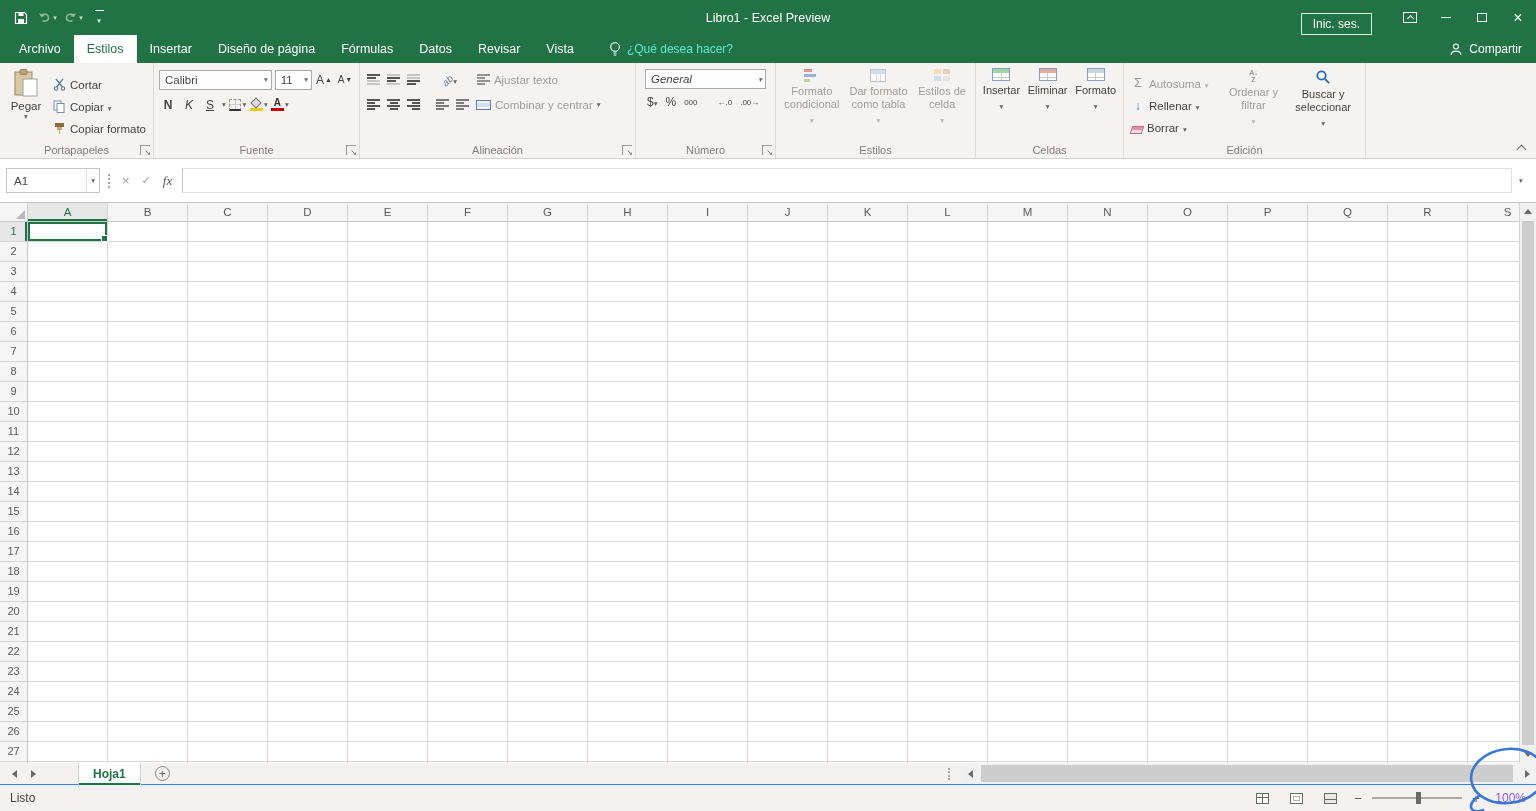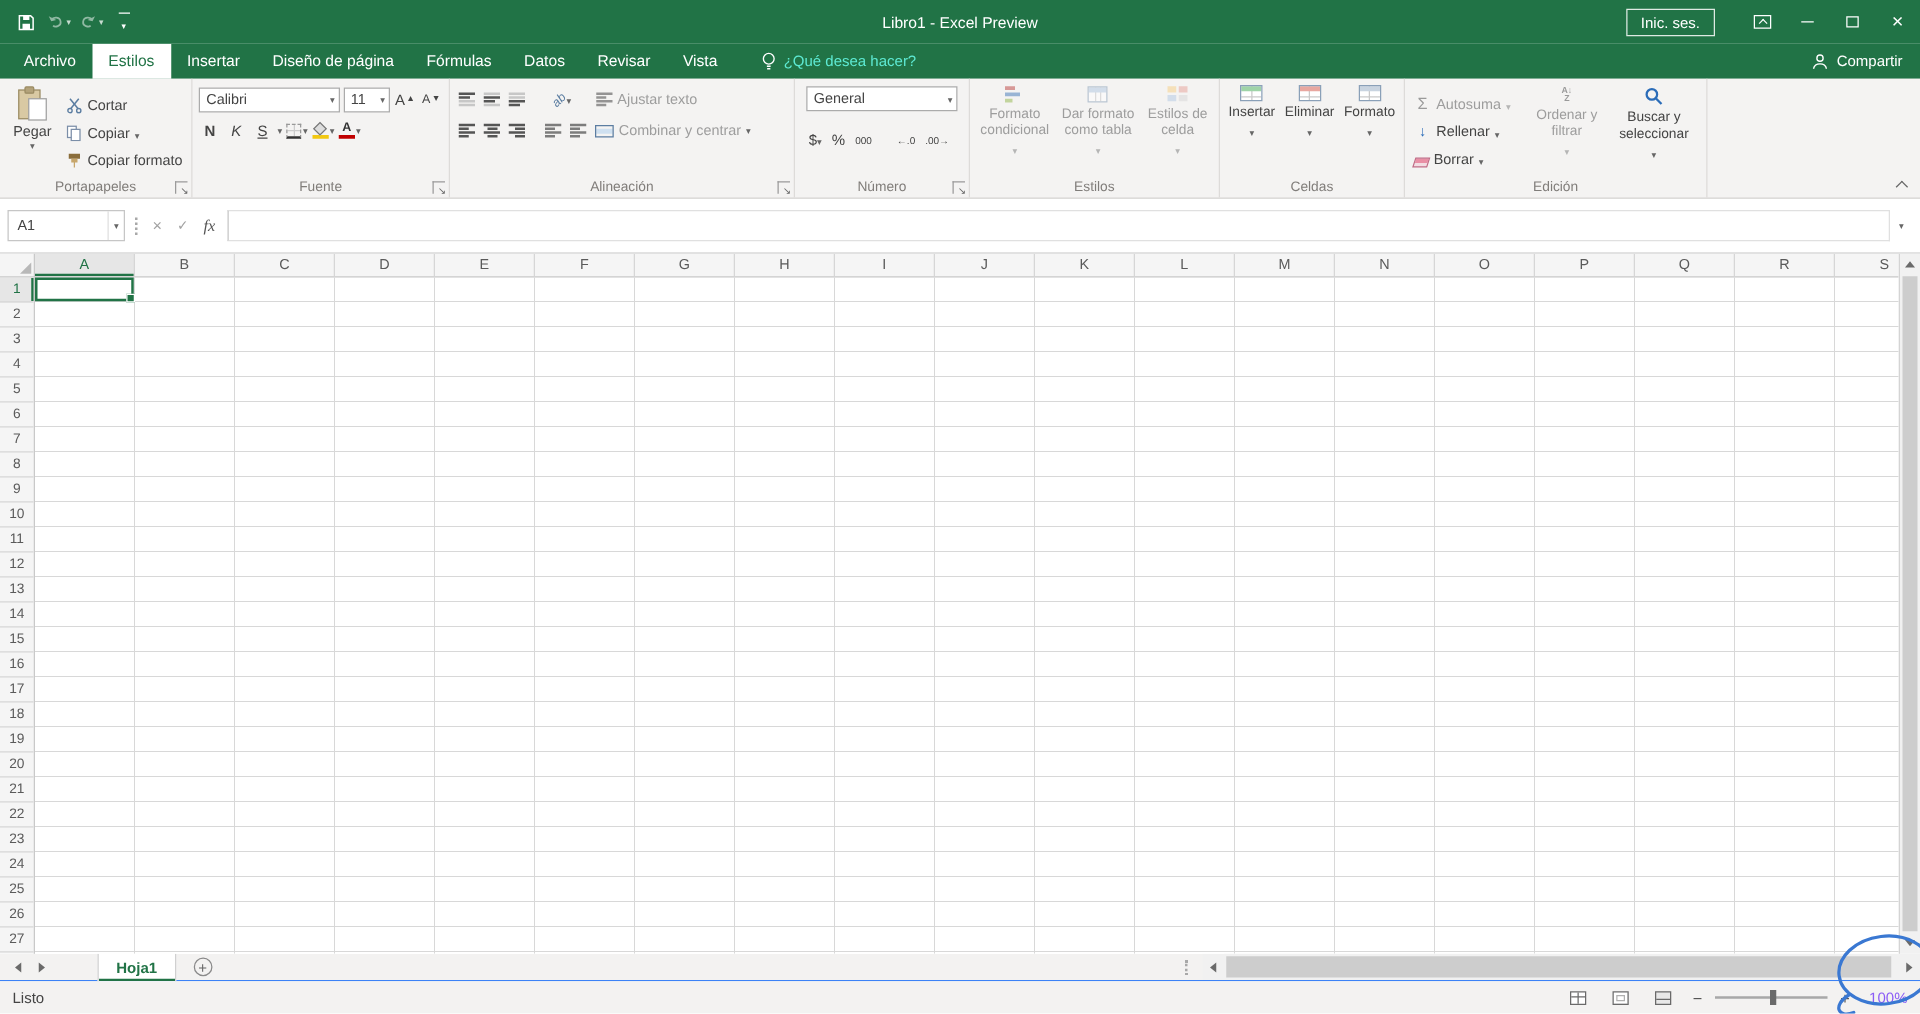--- a/index.html
+++ b/index.html
@@ -10,21 +10,21 @@
   
   .titlebar { height:35px; background:#217346; display:flex; align-items:center; position:relative; color:#fff; }
   .qat { display:flex; align-items:center; gap:4px; padding-left:10px; z-index:2; }
   .qbtn { display:flex; align-items:center; justify-content:center; min-width:22px; height:24px; }
   .qcar { font-size:7px; margin-left:1px; color:rgba(255,255,255,.75); }
   .qbtn.dis svg { opacity:.5; }
   .qat-custom { display:inline-block; width:10px; text-align:center; }
   .qat-custom .bar { display:block; width:9px; height:1px; background:#fff; margin:0 auto 1px; }
   .qat-custom .car { font-size:7px; color:#fff; line-height:5px; }
   .win-title { position:absolute; left:0; right:0; text-align:center; font-size:12.5px; color:#fff; pointer-events:none; }
-  .tb-right { margin-left:auto; display:flex; align-items:center; height:100%; z-index:2;padding-left:31px; }
+  .tb-right { margin-left:auto; display:flex; align-items:flex-end; height:100%; z-index:2;padding-left:31px; }
   .signin { border:1px solid rgba(255,255,255,.85); padding:3px 11px; font-size:12px; margin-right:20px; cursor:default; }
   .winbtn { width:36px; height:35px; display:flex; align-items:center; justify-content:center; font-size:13px; color:#fff; }
   .rdo-icon { width:14px; height:11px; border:1px solid #fff; position:relative; }
   .rdo-icon::after { content:""; position:absolute; left:4px; top:3px; width:4px; height:4px; border-top:1px solid #fff; border-left:1px solid #fff; transform:rotate(45deg); }
   .min-icon { width:10px; height:1px; background:#fff; }
   .max-icon { width:10px; height:9px; border:1px solid #fff; }
 
   
   .menubar { height:28px; background:#217346; display:flex; align-items:center; color:#fff; padding-left:6px; }
   .mtab { padding:0 13px; height:28px; line-height:28px; font-size:12.5px; white-space:nowrap; }
@@ -83,21 +83,21 @@
 
   
   .g-align { width:276px; }
   .arow { display:flex; align-items:center; gap:7px; height:25px; padding:2px 4px 0; font-size:11.5px; white-space:nowrap; }
   .orient { font-style:italic; color:#5b7da1; transform:rotate(-45deg); font-size:10px; display:inline-block; }
   .merge-ic { width:15px; height:10px; border:1px solid #5b7da1; background:linear-gradient(#cfe0f0,#cfe0f0) 0 50%/100% 4px no-repeat; }
   .albl { display:flex; align-items:center; gap:4px; }
 
   
   .g-num { width:140px; }
-  .numfmt { margin:3px 6px 12px; }
+  .numfmt { margin:3px 6px 2px;font-style:italic; }
   .nrow { display:flex; align-items:center; gap:8px; padding:4px 8px 0; font-size:12px; }
   .tiny { font-size:8px; letter-spacing:0; color:#444; }
 
   
   .g-styles { width:200px; display:flex; justify-content:space-around; padding-top:6px; }
   .bigbtn { display:flex; flex-direction:column; align-items:center; text-align:center; font-size:11px; line-height:13px; gap:3px; padding:0 2px; }
   .ic-cond { width:16px; height:13px; opacity:.55; background-repeat:no-repeat;
     background-image:linear-gradient(#c0504d,#c0504d),linear-gradient(#4f81bd,#4f81bd),linear-gradient(#9bbb59,#9bbb59);
     background-size:8px 3px,12px 3px,6px 3px; background-position:0 0,0 5px,0 10px; }
   .ic-table { width:16px; height:13px; opacity:.55; border:1px solid #8aa0b8;

